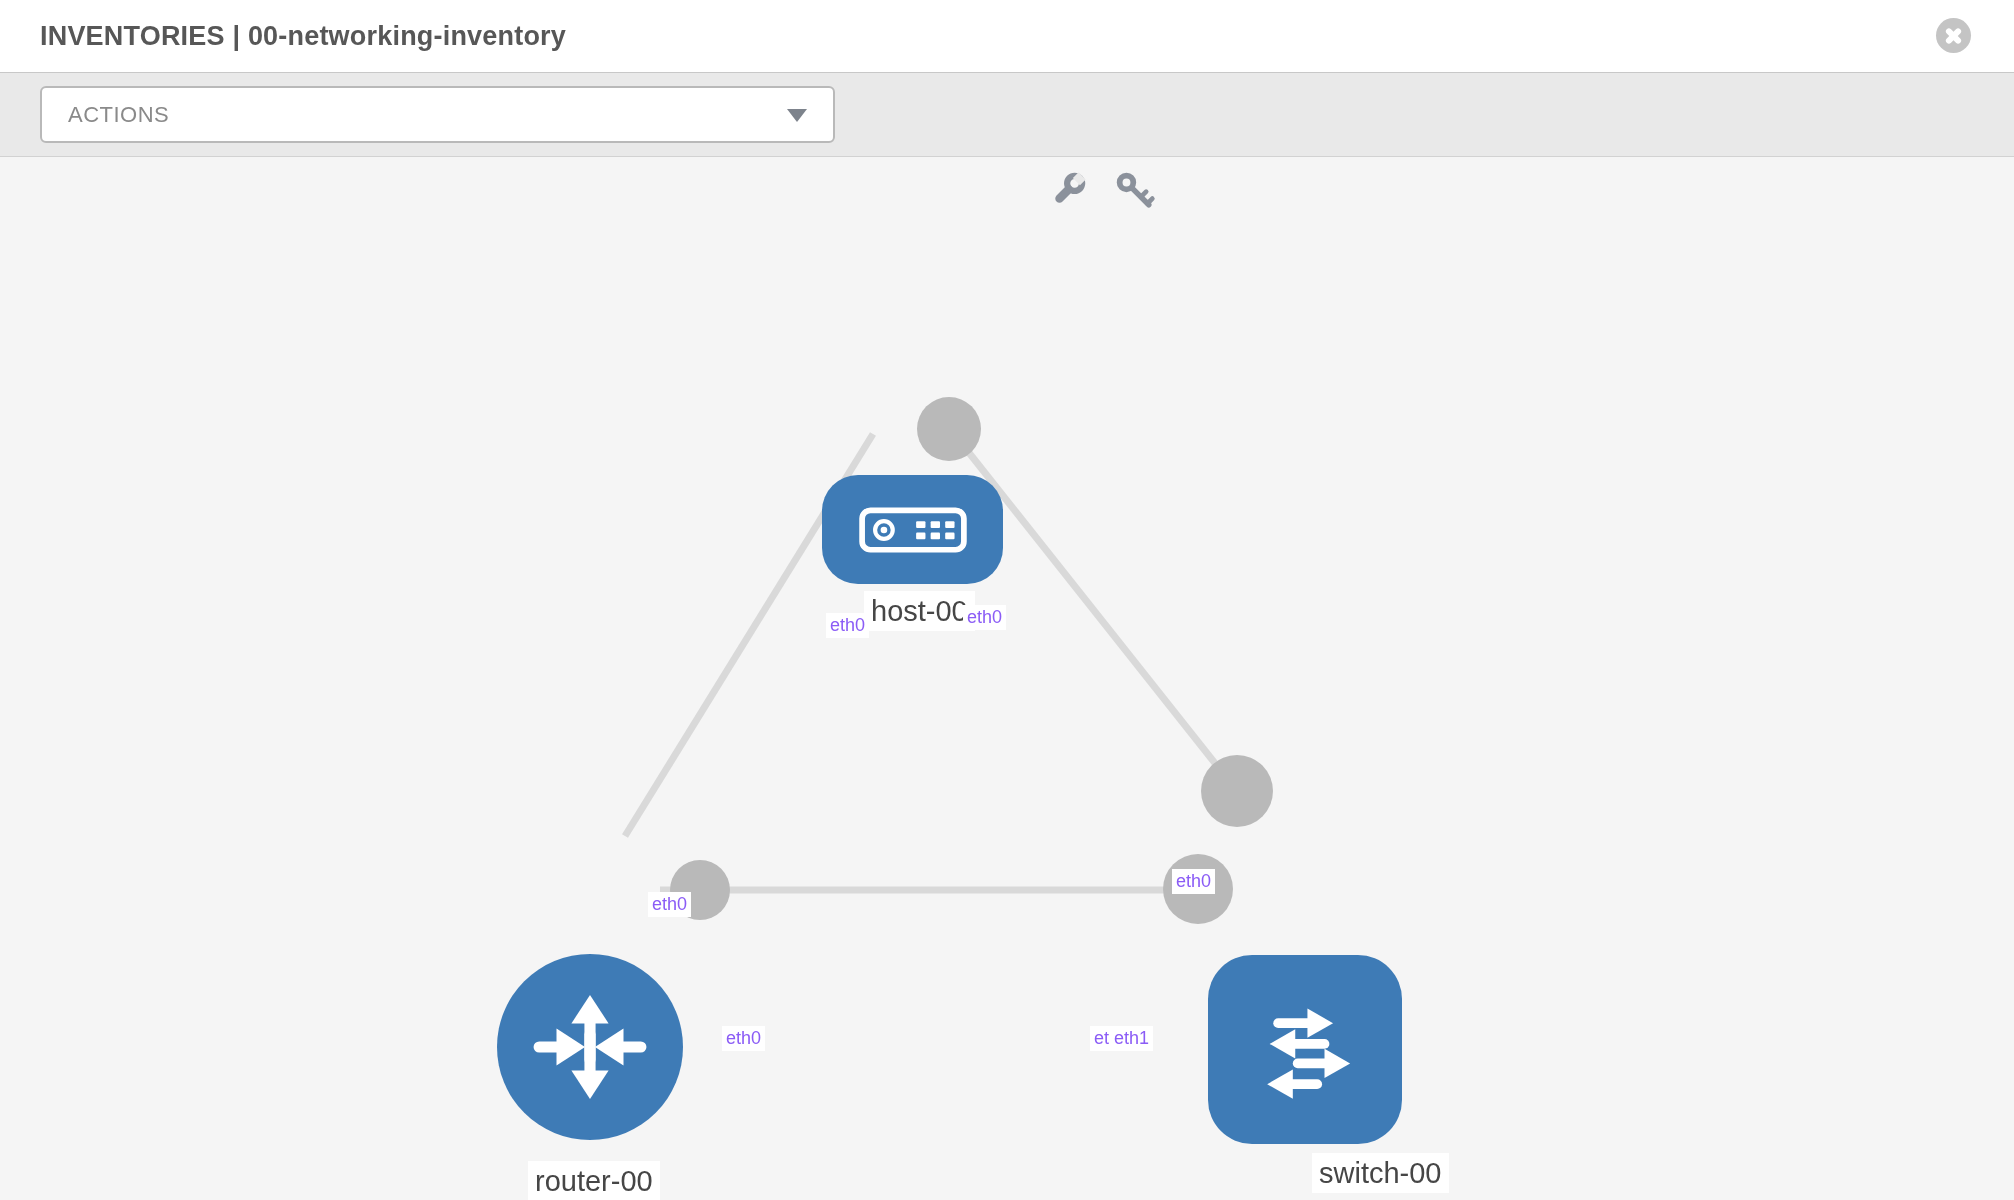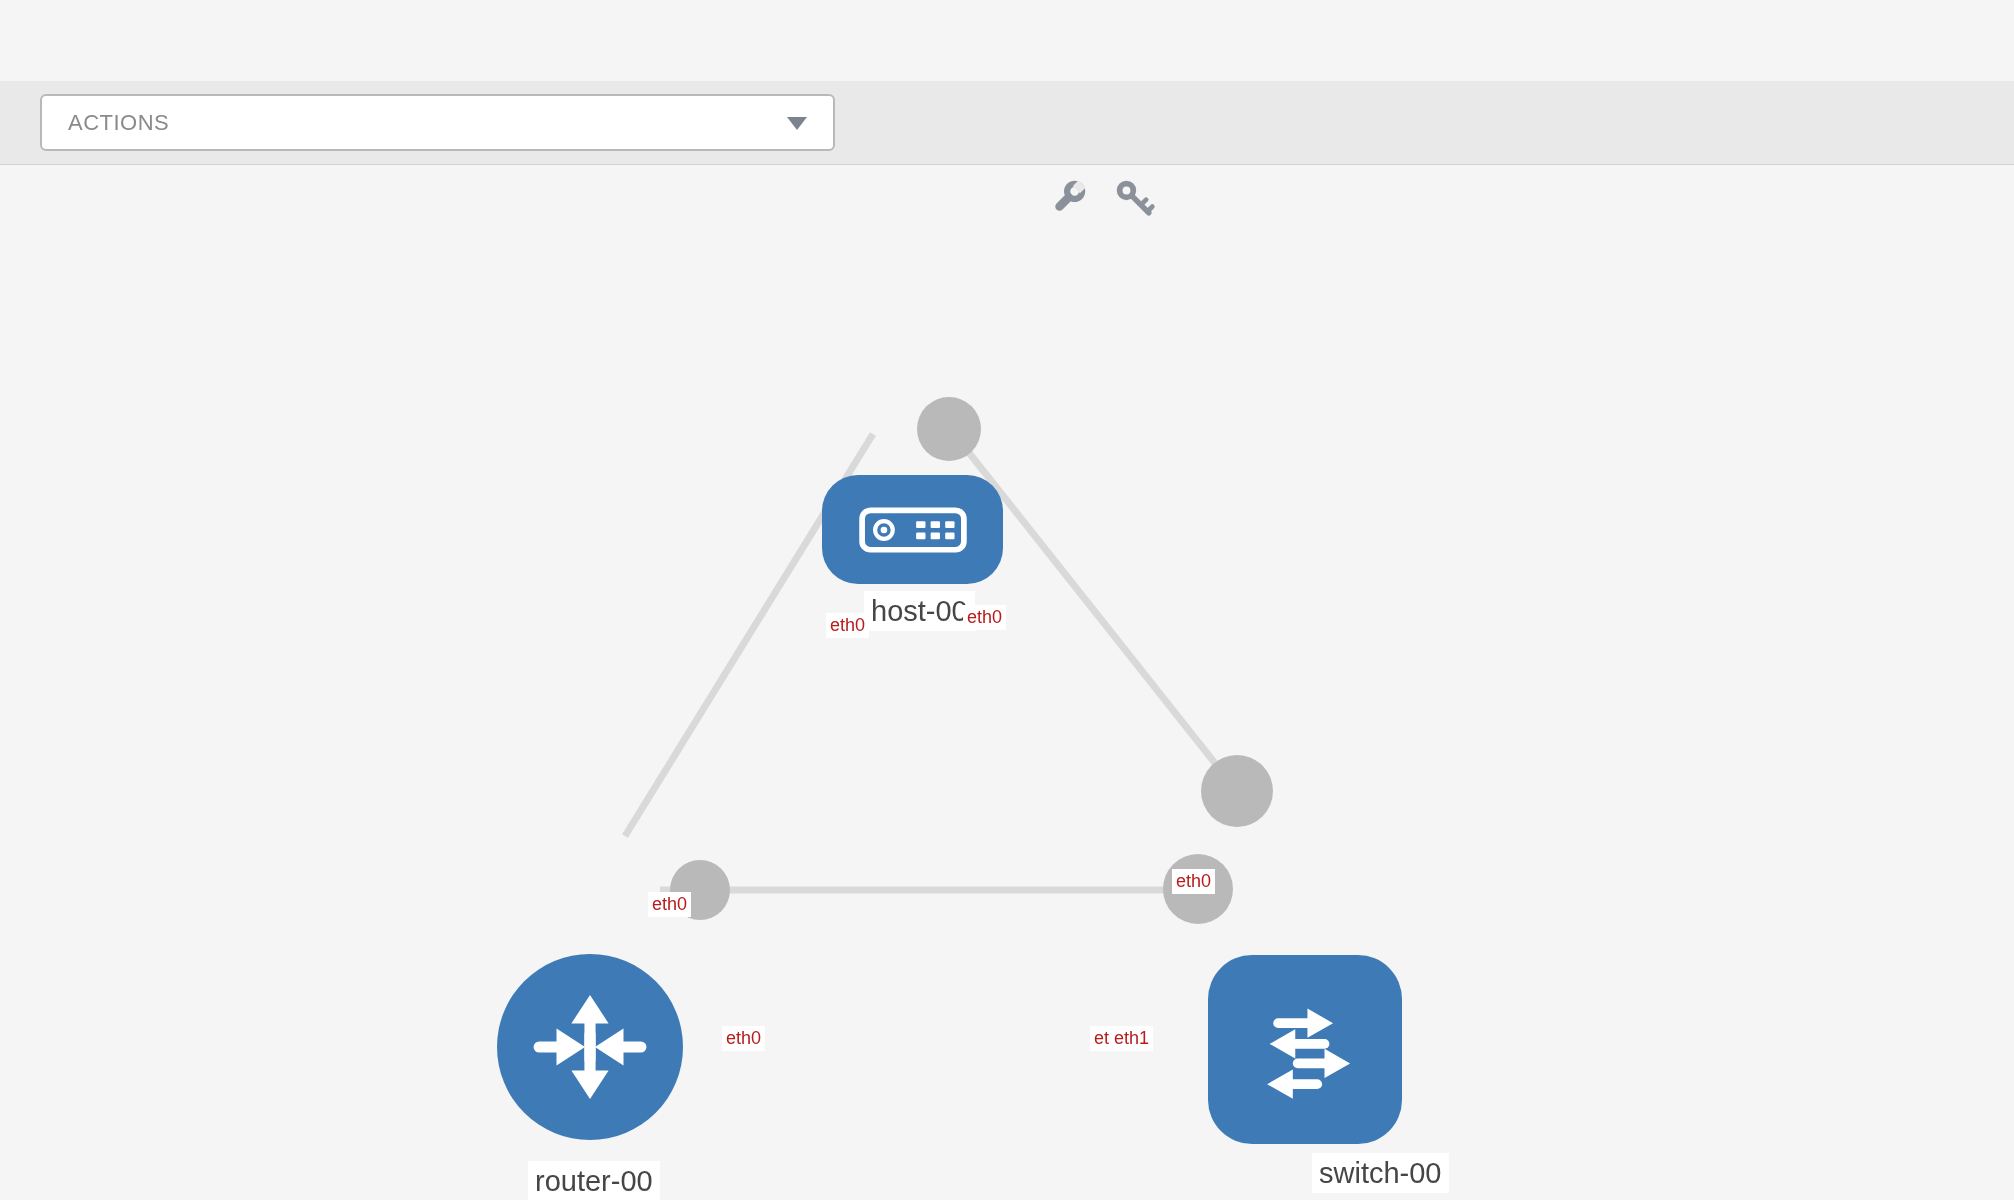--- a/index.html
+++ b/index.html
@@ -13,21 +13,21 @@
           font-size:27px;font-weight:bold;color:#575757;letter-spacing:.2px;}
   .close-btn{position:absolute;right:43px;top:18px;width:35px;height:35px;border-radius:50%;
           background:#c4c4c4;cursor:pointer;}
   .close-btn::before,.close-btn::after{content:"";position:absolute;left:8px;top:15px;width:19px;height:6px;
           border-radius:3px;background:#fff;}
   .close-btn::before{transform:rotate(45deg);}
   .close-btn::after{transform:rotate(-45deg);}
 
   
   #toolbar{position:absolute;left:0;top:73px;width:2014px;height:83px;background:#e9e9e9;
-          border-bottom:1px solid #d2d2d2;z-index:10;margin-top:8px;}
+          border-bottom:1px solid #d2d2d2;z-index:10;}
   .dropdown{position:absolute;top:13px;height:57px;background:#fff;border:2px solid #b9b9b9;
           border-radius:6px;box-sizing:border-box;cursor:pointer;}
   .dd-actions{left:40px;width:795px;}
   .dd-search{left:1182px;width:793px;}
   .dd-label{position:absolute;left:26px;top:50%;transform:translateY(-50%);
           font-size:22px;color:#8a8a8a;letter-spacing:.5px;}
   .dd-search .dd-label{color:#9b9b9b;}
   .caret{position:absolute;right:26px;top:50%;margin-top:-6px;width:0;height:0;
           border-left:10px solid transparent;border-right:10px solid transparent;
           border-top:13px solid #7d838c;}
@@ -38,39 +38,43 @@
   
   #canvas{position:absolute;left:0;top:157px;width:2014px;height:1043px;background:#f5f5f5;z-index:1;}
   #links-svg{position:absolute;left:0;top:-157px;width:2014px;height:1200px;z-index:1;}
 
   .node{position:absolute;background:#3e7bb6;z-index:2;cursor:pointer;
         display:flex;align-items:center;justify-content:center;}
   #node-host{left:822px;top:318px;width:181px;height:109px;border-radius:36px;}
   #node-router{left:497px;top:797px;width:186px;height:186px;border-radius:50%;}
   #node-switch{left:1208px;top:798px;width:194px;height:189px;border-radius:44px;}
 
-  .chip{position:absolute;background:#fff;color:#b91c1c;font-size:18px;line-height:1.25;
+  .chip{position:absolute;background:#fff;color:#8b5cf6;font-size:18px;line-height:1.25;
         padding:1px 4px;z-index:3;white-space:nowrap;}
   .node-label{font-size:29px;color:#464646;padding:2px 7px;z-index:3;}
   #lbl-host{left:864px;top:434px;}
   #lbl-router{left:528px;top:996px;margin-top:8px;}
   #lbl-switch{left:1312px;top:996px;}
   #eth-host-l{left:826px;top:456px;}
   #eth-host-r{left:963px;top:448px;}
   #eth-hr-router{left:648px;top:735px;}
   #eth-hs-switch{left:1172px;top:712px;}
   #eth-rs-router{left:722px;top:869px;}
   #eth-rs-switch-under{left:1090px;top:869px;z-index:3;}
   #eth-rs-switch{left:1110px;top:869px;z-index:4;}
 </style>
 </head>
 <body>
 
 <div id="app">
 
+  <div id="header">
+    <div class="page-title">INVENTORIES | 00-networking-inventory</div>
+    <div class="close-btn"></div>
+  </div>
 
   <div id="toolbar">
     <div class="dropdown dd-actions">
       <span class="dd-label">ACTIONS</span>
       <span class="caret"></span>
     </div>
 
     <div class="tool-icon icon-wrench">
       <svg width="40" height="40" viewBox="0 0 32 32">
         <g transform="rotate(45 16 16)" fill="none">

